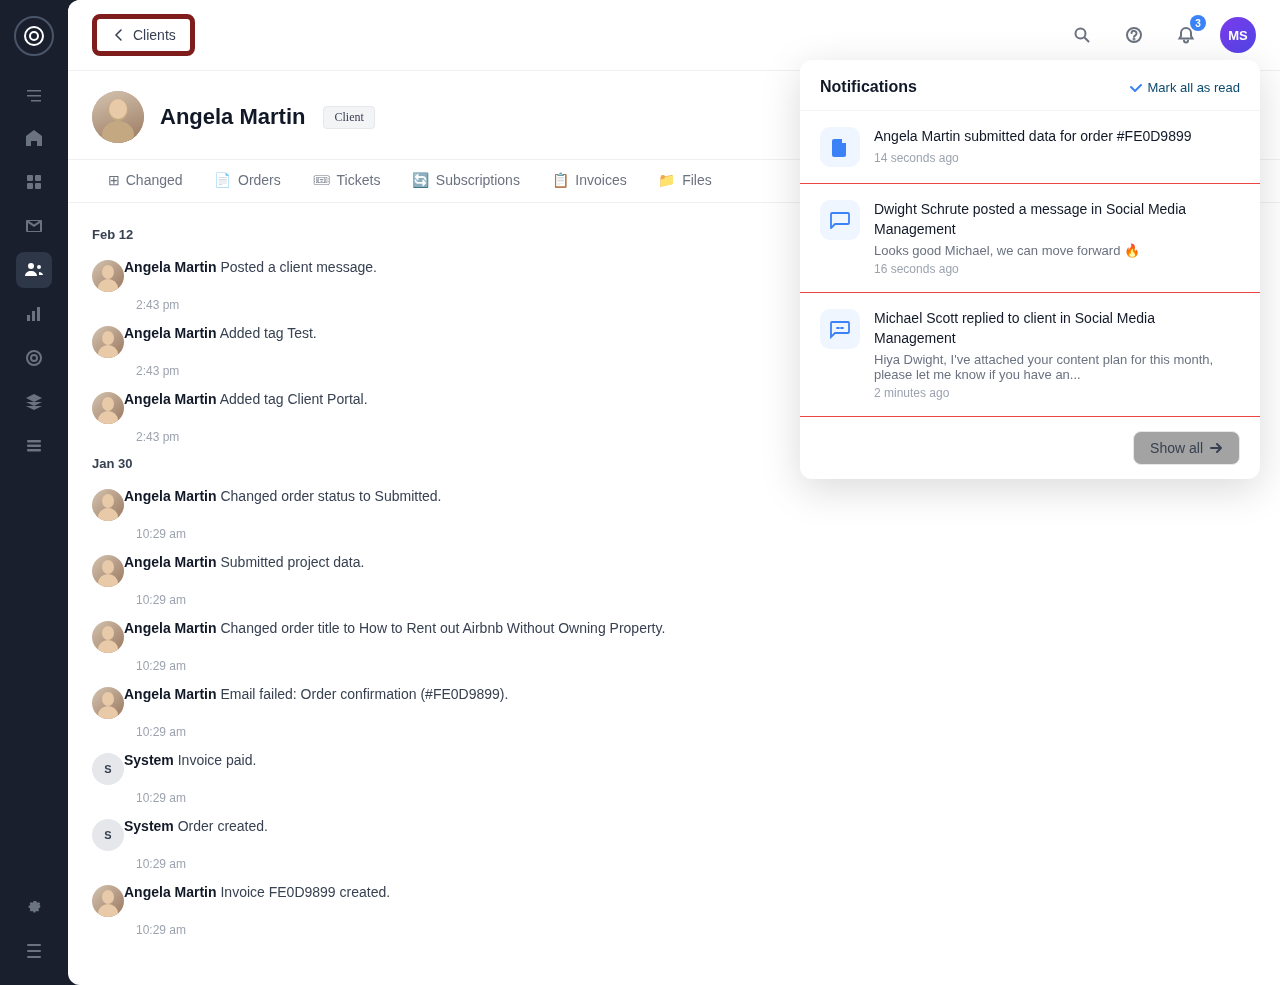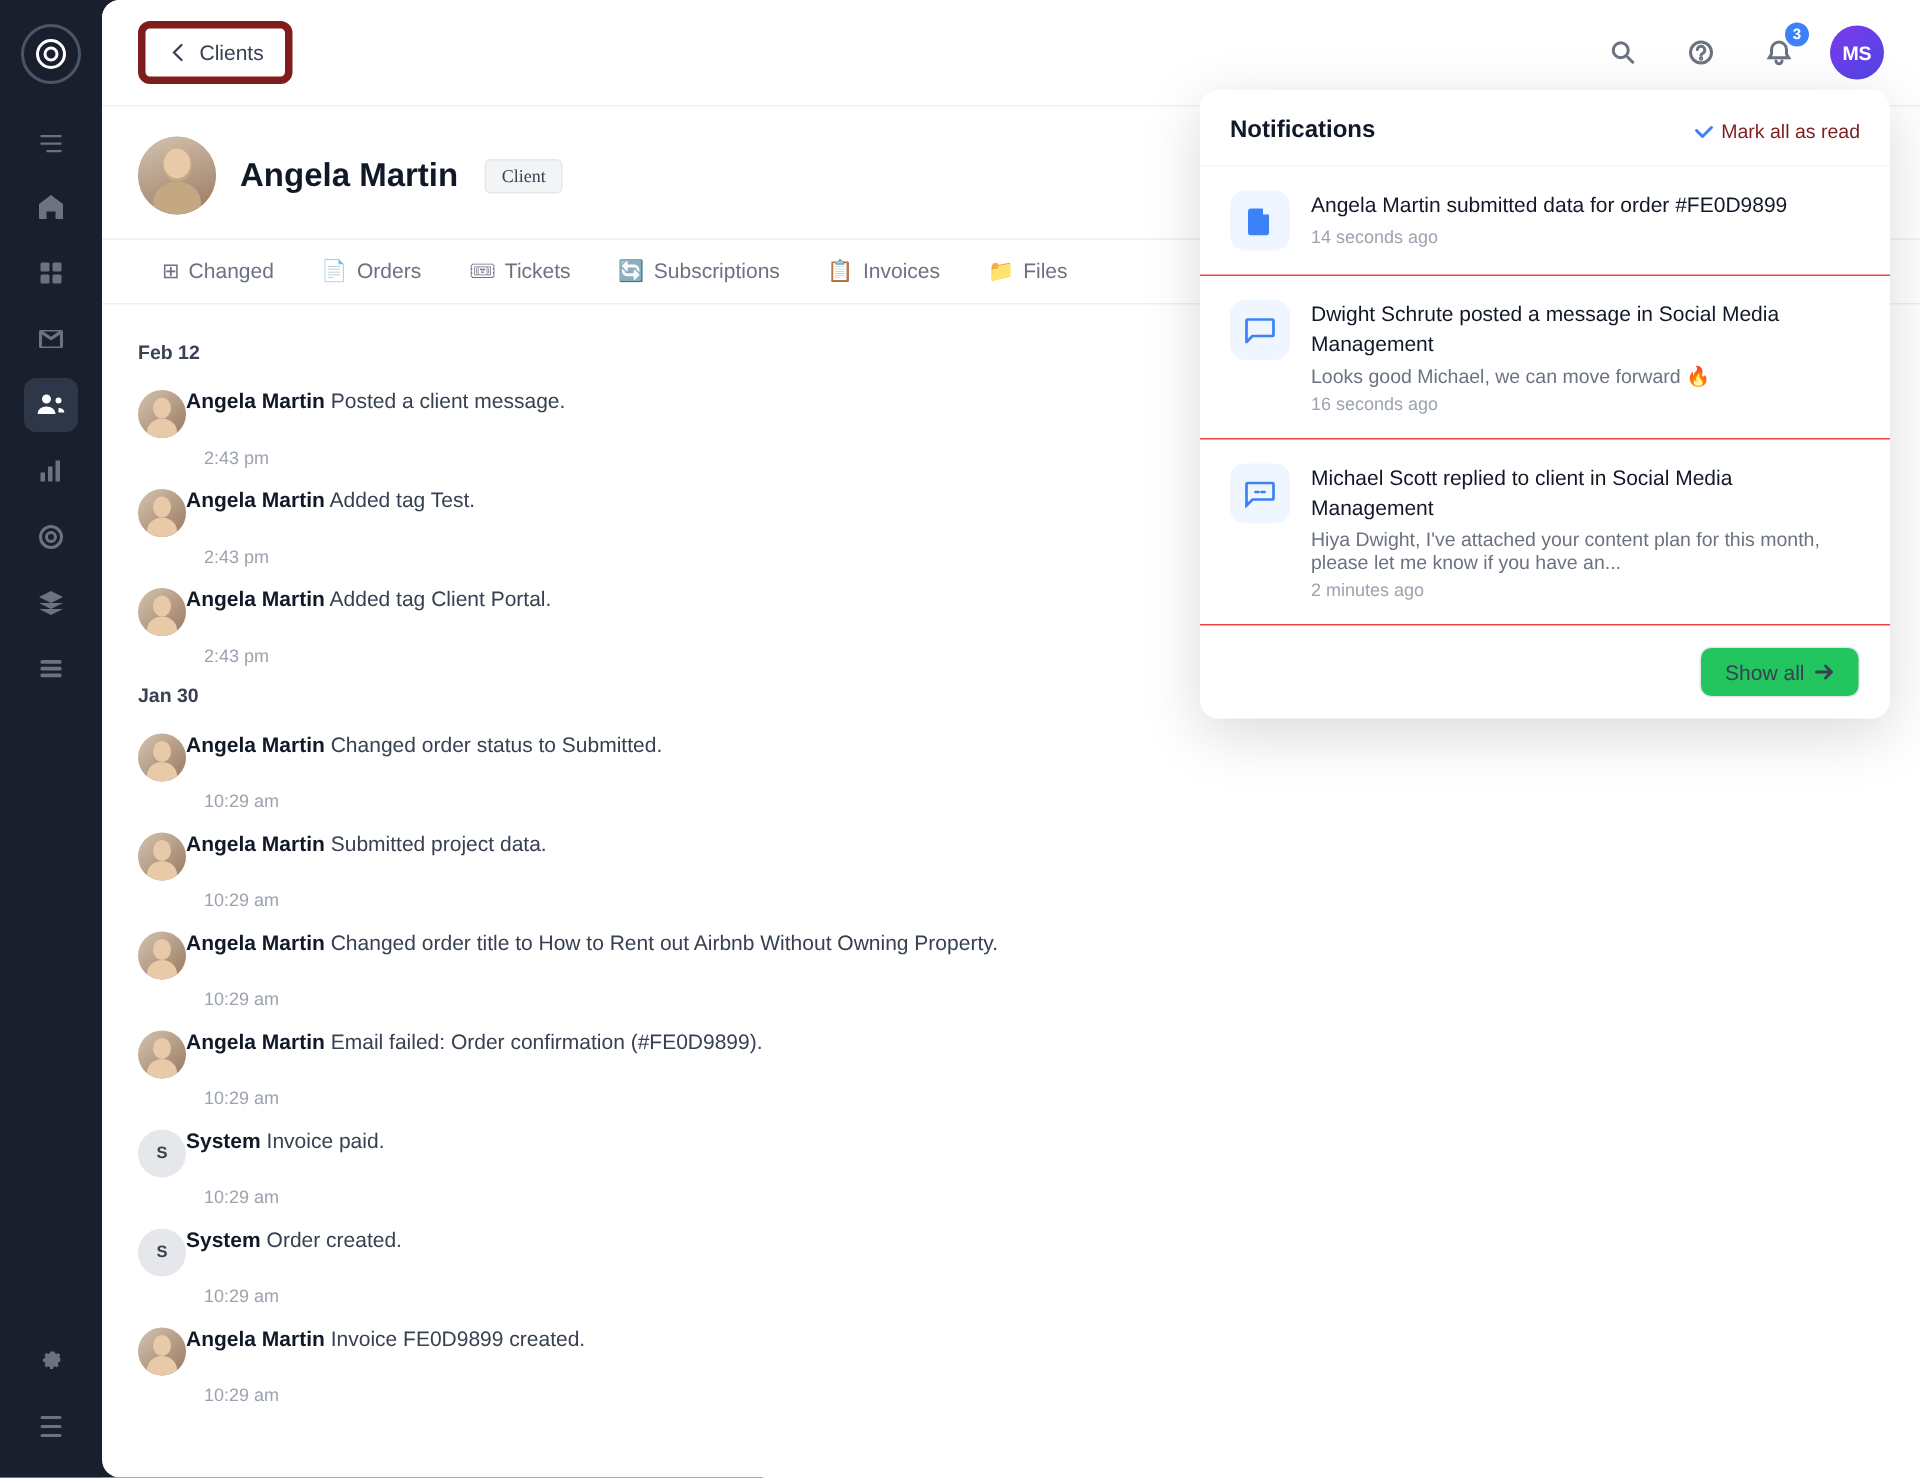--- a/index.html
+++ b/index.html
@@ -157,21 +157,21 @@
       overflow: hidden;
     }
     .notif-header {
       display: flex; align-items: center; justify-content: space-between;
       padding: 18px 20px 14px;
       border-bottom: 1px solid #f3f4f6;
     }
     .notif-title { font-size: 16px; font-weight: 700; color: #111827; }
     .mark-read-btn {
       display: flex; align-items: center; gap: 5px;
-      color: #7f1d1d; font-size: 13px; cursor: pointer;
+      color: #0c4a6e; font-size: 13px; cursor: pointer;
     }
     .notif-items { }
     .notif-item {
       display: flex; gap: 14px; align-items: flex-start;
       padding: 16px 20px;
       border-bottom: 1px solid #ef4444;
       cursor: pointer;
     }
     .notif-icon-wrap {
       width: 40px; height: 40px; border-radius: 10px;
@@ -185,21 +185,21 @@
     .notif-preview { font-size: 13px; color: #6b7280; margin-bottom: 4px; }
     .notif-time { font-size: 12px; color: #9ca3af; }
     .notif-footer {
       padding: 14px 20px;
       display: flex; justify-content: flex-end;
     }
     .show-all-btn {
       display: flex; align-items: center; gap: 6px;
       border: 1px solid #e5e7eb; border-radius: 8px;
       padding: 8px 16px; font-size: 14px; color: #374151;
-      cursor: pointer; background: #22c55e;
+      cursor: pointer; background: #a3a3a3;
     }
 
     
     ::-webkit-scrollbar { width: 6px; }
     ::-webkit-scrollbar-track { background: transparent; }
     ::-webkit-scrollbar-thumb { background: #e5e7eb; border-radius: 3px; }
   </style>
 </head>
 <body>
 

